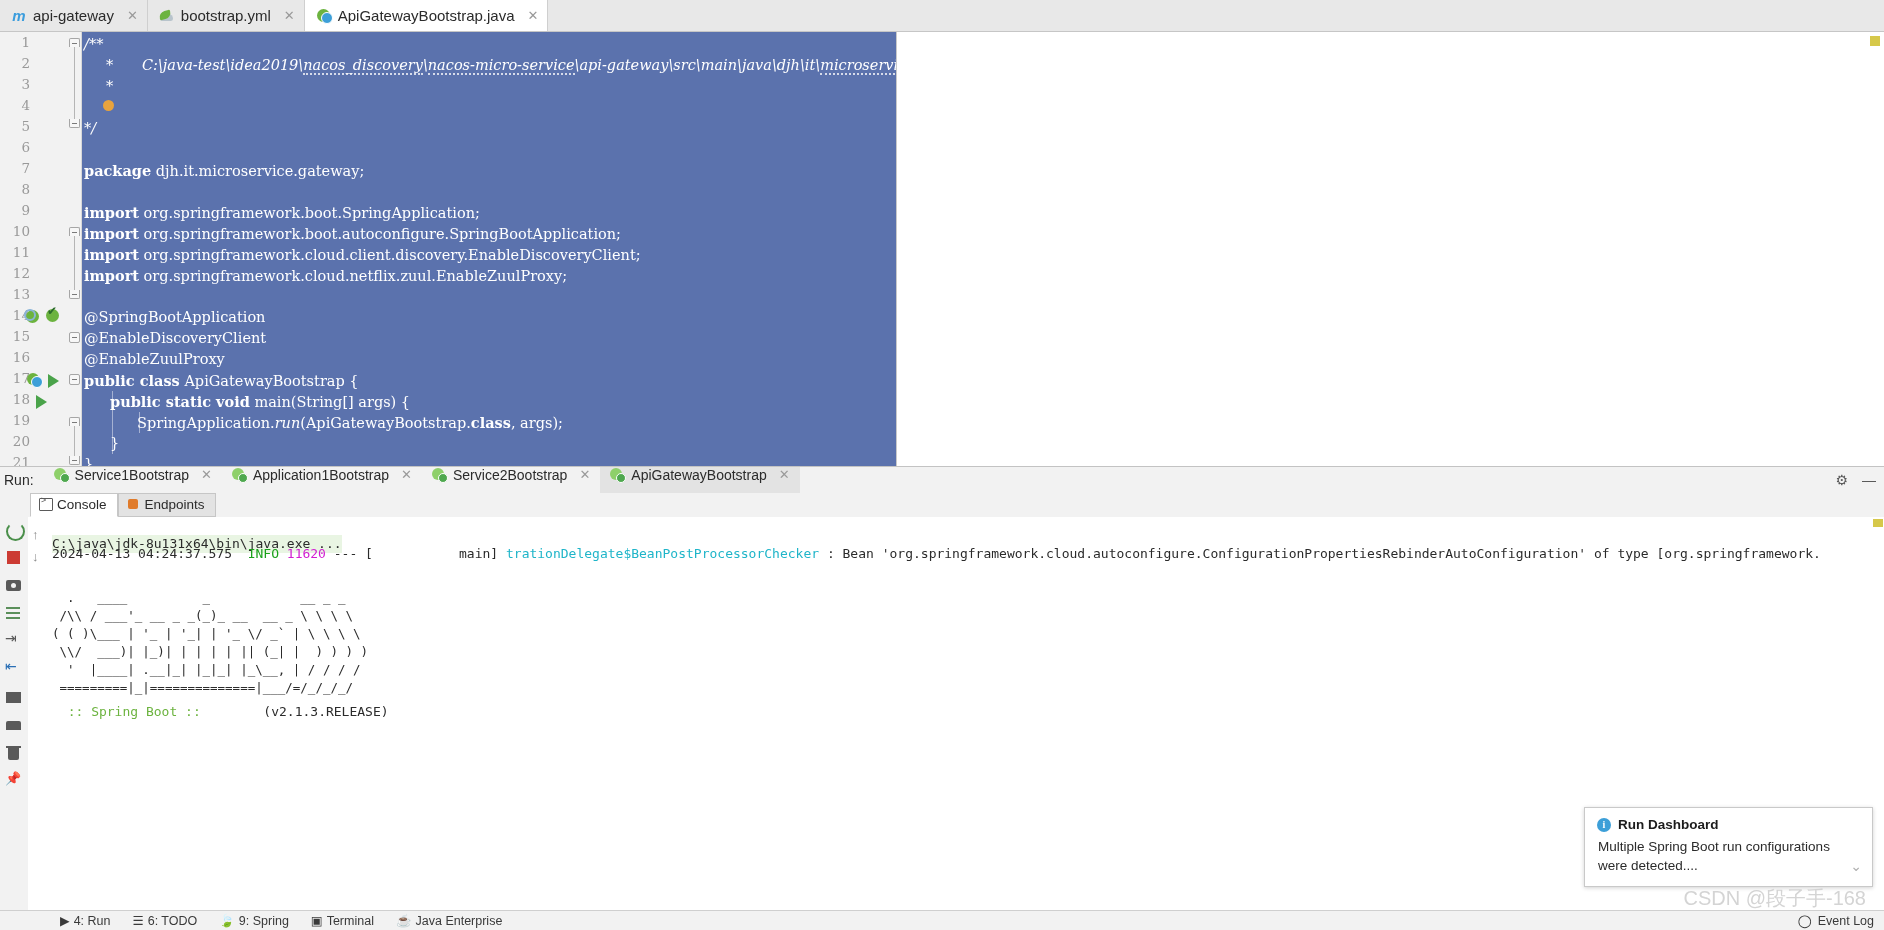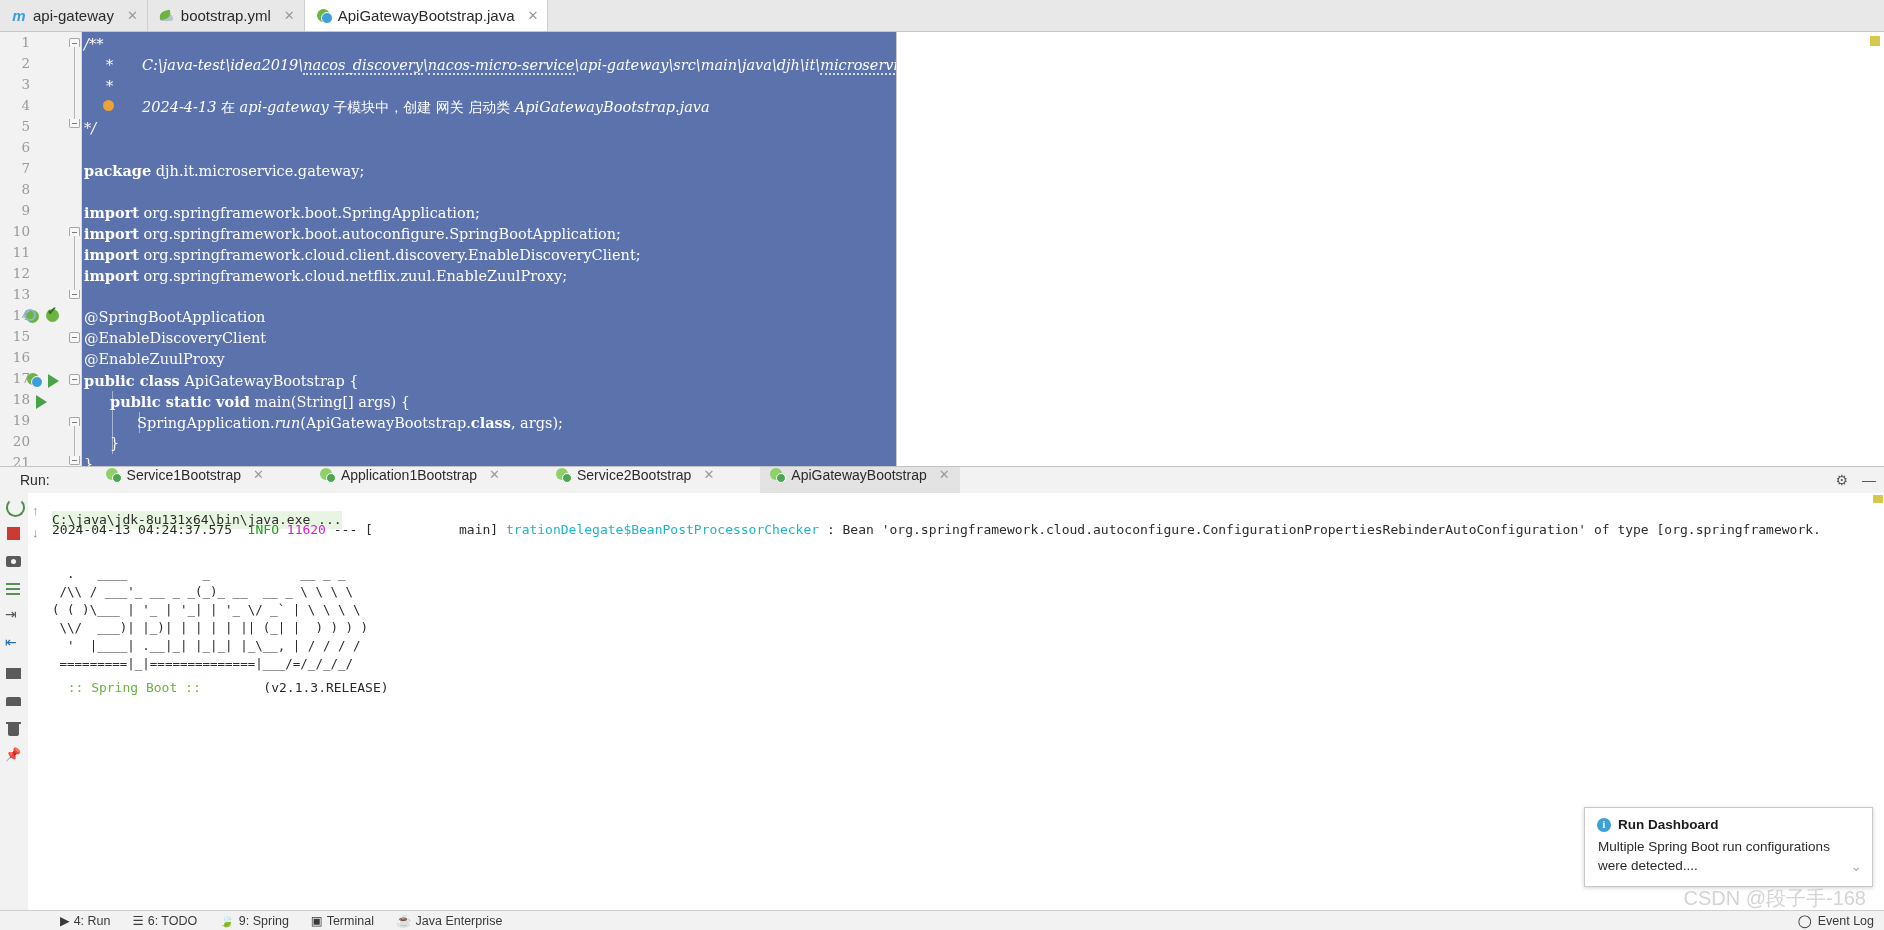--- a/index.html
+++ b/index.html
@@ -93,21 +93,21 @@
   .gi-spring::after { content:""; position:absolute; left:4px; top:4px; width:10px; height:10px; border-radius:50%; background:#3c9fd8; border:1px solid #fff; }
   .gi-run { width:0; height:0; border-left:11px solid #4aa34a; border-top:7px solid transparent; border-bottom:7px solid transparent; }
 
   .editor-marker { position:absolute; right:4px; top:4px; width:10px; height:10px; background:#d6c84a; }
   .scroll-vline { position:absolute; top:0; bottom:0; width:1px; background:#c9c9c9; }
 
   
   .runwin { flex: 1 1 auto; display: flex; flex-direction: column; background: #f2f2f2; border-top: 1px solid #c3c3c3; min-height: 0; }
   .runtabs {
     height: 26px; flex: 0 0 26px; display: flex; align-items: center;
-    background: #f2f2f2; font-size: 14px; color: #2b2b2b; padding-left: 20px; position: relative; gap: 36px;
+    background: #f2f2f2; font-size: 14px; color: #2b2b2b; padding-left: 4px; position: relative;
   }
   .runlabel { margin-right: 10px; color: #2b2b2b; font-size: 14px; }
   .rtab { display: flex; align-items: flex-start; gap: 6px; height: 26px; padding: 0 10px; white-space: nowrap; }
   .rtab.active { background: #e3e3e3; }
   .rtab .tclose { color: #9a9a9a; font-size: 13px; margin-left: 6px; }
   .rtabicon { width: 15px; height: 15px; position: relative; flex: 0 0 15px; }
   .rtabicon::before { content:""; position:absolute; left:0; top:1px; width:12px; height:12px; border-radius:50%; background:#8ed06a; }
   .rtabicon::after { content:""; position:absolute; left:6px; top:6px; width:8px; height:8px; border-radius:50%; background:#4fa84f; border:1px solid #fff; }
   .runtools { position: absolute; right: 8px; display: flex; gap: 14px; align-items: center; color: #5a5a5a; font-size: 14px; }
 
@@ -257,21 +257,20 @@
       <div class="sel"></div>
 
       <div class="cl" style="top:2px;left:2px"><span class="it">/**</span></div>
 
       <div class="cl" style="top:23px;left:24px"><span class="it">*</span></div>
       <div class="cl" style="top:23px;left:60px"><span class="it">C:\java-test\idea2019\</span><span class="it wiggle">nacos_discovery</span><span class="it">\</span><span class="it wiggle">nacos-micro-service</span><span class="it">\api-gateway\src\main\java\djh\it\</span><span class="it wiggle">microservice</span><span class="it">\gateway\</span><span class="it wiggle">ApiGatewayBootstrap.java</span></div>
 
       <div class="cl" style="top:44px;left:24px"><span class="it">*</span></div>
 
       <span class="bulb" style="position:absolute;left:21px;top:68px"></span>
-      <div class="cl" style="top:65px;left:60px"><span class="it">2024-4-13</span><span> </span><span class="cn">在</span><span> </span><span class="it">api-gateway</span><span> </span><span class="cn">子模块中，创建 网关 启动类</span><span> </span><span class="it">ApiGatewayBootstrap.java</span></div>
 
       <div class="cl" style="top:86px;left:2px"><span class="it">*/</span></div>
 
       <div class="cl" style="top:128px;left:2px"><span class="kw">package</span><span> </span><span>djh.it.microservice.gateway;</span></div>
 
       <div class="cl" style="top:170px;left:2px"><span class="kw">import</span><span> </span><span>org.springframework.boot.SpringApplication;</span></div>
       <div class="cl" style="top:191px;left:2px"><span class="kw">import</span><span> </span><span>org.springframework.boot.autoconfigure.SpringBootApplication;</span></div>
       <div class="cl" style="top:212px;left:2px"><span class="kw">import</span><span> </span><span>org.springframework.cloud.client.discovery.EnableDiscoveryClient;</span></div>
       <div class="cl" style="top:233px;left:2px"><span class="kw">import</span><span> </span><span>org.springframework.cloud.netflix.zuul.EnableZuulProxy;</span></div>
 
@@ -319,20 +318,30 @@
         <span>ApiGatewayBootstrap</span>
         <span class="tclose">✕</span>
       </div>
 
       <div class="runtools">
         <span>⚙</span>
         <span>—</span>
       </div>
     </div>
 
+    <div class="subtabs">
+      <div class="subtab active">
+        <span class="sic sic-console"></span>
+        <span>Console</span>
+      </div>
+      <div class="subtab alt">
+        <span class="sic sic-endpoints"></span>
+        <span>Endpoints</span>
+      </div>
+    </div>
 
     <div class="consolearea">
 
       <div class="console-sidebar">
         <span class="cbtn cb-rerun"></span>
         <span class="cbtn cb-stop"></span>
         <span class="cbtn cb-camera"></span>
         <span class="cbtn cb-tree"></span>
         <span class="cbtn cb-arrowdown"></span>
         <span class="cbtn cb-arrowin"></span>

